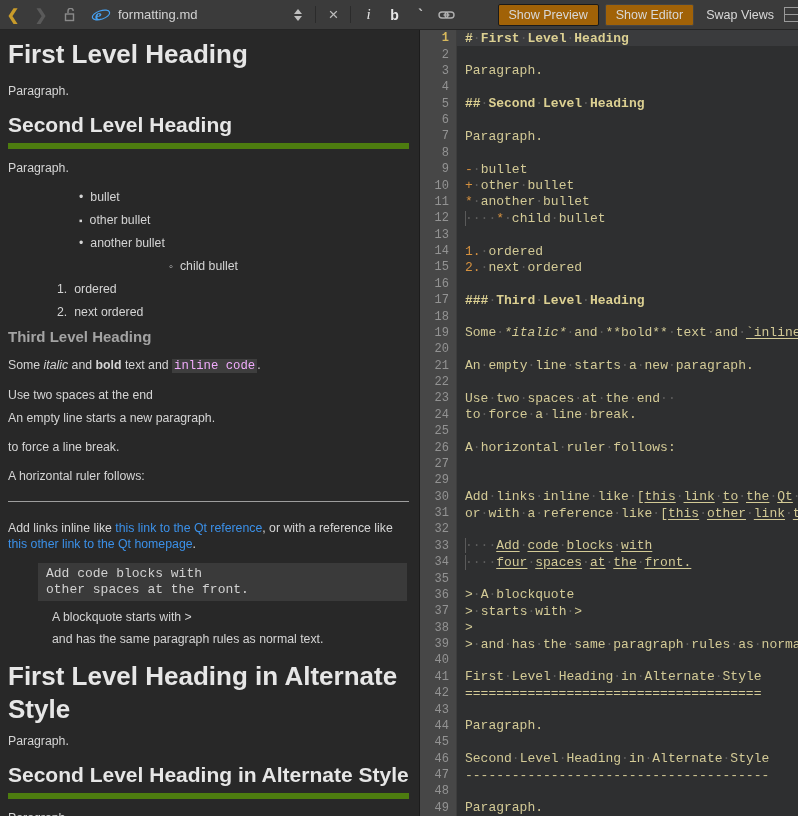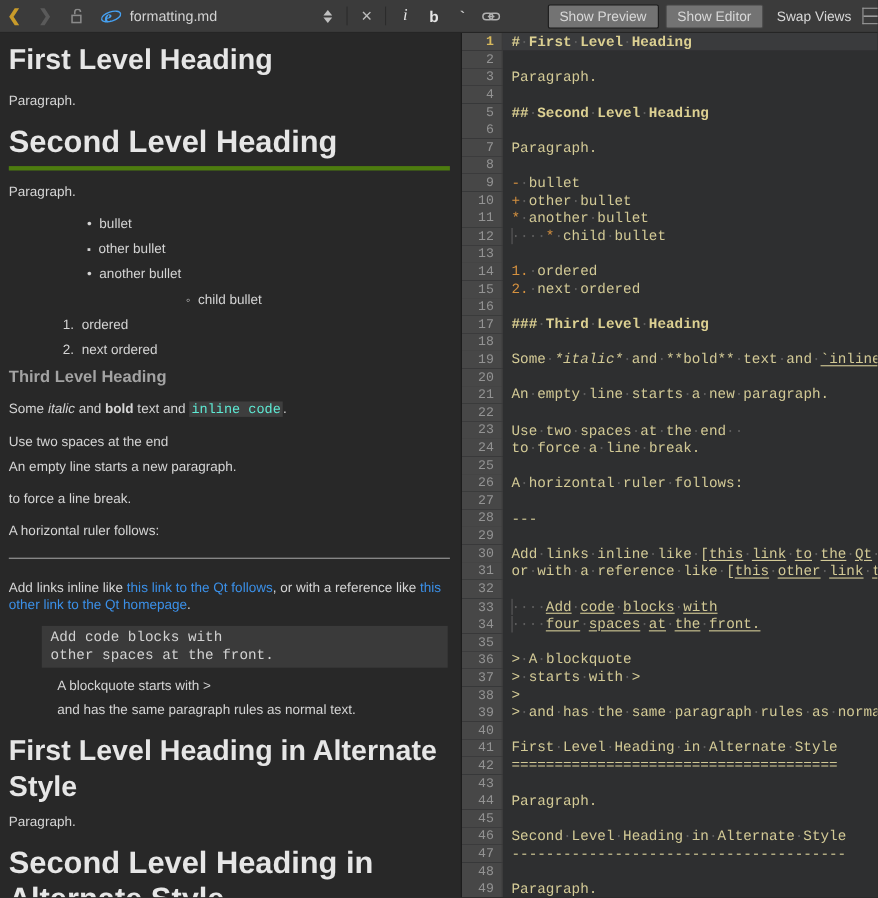--- a/index.html
+++ b/index.html
@@ -16,46 +16,46 @@
   .fname{font-size:13px;color:#d2d2d2;margin-left:6px;}
   .tb-sep{width:1px;height:17px;background:#2b2b2b;margin:0 6px;}
   .glyph-i{font-family:"Liberation Serif",serif;font-style:italic;font-size:15px;color:#e6e6e6;}
   .glyph-b{font-weight:bold;font-size:14px;color:#e6e6e6;}
   .glyph-bt{font-weight:bold;font-size:14px;color:#c9c9c9;}
   .glyph-x{font-size:17px;color:#bdbdbd;}
   .updown{display:flex;flex-direction:column;gap:2px;align-items:center;}
   .updown .tri-up{width:0;height:0;border-left:4px solid transparent;border-right:4px solid transparent;border-bottom:5px solid #c0c0c0;}
   .updown .tri-dn{width:0;height:0;border-left:4px solid transparent;border-right:4px solid transparent;border-top:5px solid #c0c0c0;}
   .tb-right{margin-left:auto;display:flex;align-items:center;}
-  .tb-btn{background:#737373;border:1px solid #1a1a1a;border-radius:2px;color:#d8d8d8;
+  .tb-btn{background:#a16207;border:1px solid #1a1a1a;border-radius:2px;color:#d8d8d8;
     font-size:12.5px;padding:3px 10px;margin-left:6px;cursor:default;}
   .tb-btn.active{border-color:#454545;}
   .tb-label{font-size:12.5px;color:#d8d8d8;margin:0 10px 0 12px;}
   .edge-ico{flex:0 0 14px;width:14px;height:15px;border:1px solid #9a9a9a;box-sizing:border-box;
     border-right:none;background:linear-gradient(#9a9a9a 0 1px,transparent 1px) 0 6px/14px 5px no-repeat;}
 
   
   .main{flex:1;display:flex;overflow:hidden;min-height:0;}
 
   
   .preview{flex:0 0 420px;width:420px;box-sizing:border-box;background:#282828;color:#d4d4d4;
     border-right:1px solid #1c1c1c;overflow:hidden;padding:6px 10px 0 8px;}
   .pv-h1{font-size:26px;line-height:33px;font-weight:bold;color:#e6e6e6;margin:2px 0 13px;}
-  .pv-h2{font-size:28px;font-weight:bold;color:#e6e6e6;margin:0 0 12px;padding-bottom:6px;border-bottom:4px solid #4d7c0f;}
+  .pv-h2{font-size:21px;font-weight:bold;color:#e6e6e6;margin:0 0 12px;padding-bottom:6px;border-bottom:6px solid #4d7c0f;}
   .pv-h3{font-size:15px;font-weight:bold;color:#a3a3a3;margin:4px 0 13px;}
   .pv-p{font-size:12.3px;margin:0 0 15px;}
   .pv-p.tight{margin-bottom:9px;}
   .li{font-size:12.3px;margin:0 0 9px;}
   .li .mk{margin-right:7px;}
   .li.l1{padding-left:71px;}
   .li.l1 .mk.sq{font-size:10px;}
   .li.child{padding-left:161px;}
   .li.child .mk{font-size:11px;}
   .li.ord{padding-left:49px;}
-  .codechip{font-family:"Liberation Mono",monospace;font-size:12.3px;background:#3e3e3e;color:#5eead4;padding:0 2px;}
+  .codechip{font-family:"Liberation Mono",monospace;font-size:12.3px;background:#3e3e3e;color:#f0abfc;padding:0 2px;}
   .it{font-style:italic;}
   .bd{font-weight:bold;}
   .pv-hr{border:none;border-top:1px solid #9e9e9e;margin:18px 0 18px;}
   .linkline{font-size:12.3px;line-height:16px;margin:0 0 11px;}
   .pv-a{color:#3b90e8;cursor:pointer;}
   .codeblock{margin:0 2px 9px 30px;background:#3a3a3a;color:#d2d2d2;
     font-family:"Liberation Mono",monospace;font-size:13px;line-height:16px;padding:3px 8px;}
   .quote{margin:0 0 14px 44px;font-size:12.3px;}
   .quote div{margin-bottom:8px;}
 
@@ -154,21 +154,21 @@
       <div class="li ord"><span class="mk">1.</span><span>ordered</span></div>
       <div class="li ord"><span class="mk">2.</span><span>next ordered</span></div>
 
       <div class="pv-h3">Third Level Heading</div>
       <div class="pv-p"><span>Some </span><span class="it">italic</span><span> and </span><span class="bd">bold</span><span> text and </span><span class="codechip">inline code</span><span>.</span></div>
       <div class="pv-p tight">Use two spaces at the end</div>
       <div class="pv-p">An empty line starts a new paragraph.</div>
       <div class="pv-p">to force a line break.</div>
       <div class="pv-p">A horizontal ruler follows:</div>
       <hr class="pv-hr">
-      <div class="linkline"><span>Add links inline like </span><span class="pv-a">this link to the Qt follows</span><span>, or with a reference like </span><span class="pv-a">this other link to the Qt homepage</span><span>.</span></div>
+      <div class="linkline"><span>Add links inline like </span><span class="pv-a">this link to the Qt reference</span><span>, or with a reference like </span><span class="pv-a">this other link to the Qt homepage</span><span>.</span></div>
       <div class="codeblock">
         <div>Add code blocks with</div>
         <div>other spaces at the front.</div>
       </div>
       <div class="quote">
         <div>A blockquote starts with &gt;</div>
         <div>and has the same paragraph rules as normal text.</div>
       </div>
       <div class="pv-h1" style="margin-bottom:8px;">First Level Heading in Alternate Style</div>
       <div class="pv-p">Paragraph.</div>
@@ -279,24 +279,20 @@
         </div>
         <div class="ed-line">
           <div class="ln">26</div>
           <div class="code"><span class="seg-t">A</span><span class="ws">·</span><span class="seg-t">horizontal</span><span class="ws">·</span><span class="seg-t">ruler</span><span class="ws">·</span><span class="seg-t">follows:</span></div>
         </div>
         <div class="ed-line">
           <div class="ln">27</div>
           <div class="code"></div>
         </div>
         <div class="ed-line">
-          <div class="ln">28</div>
-          <div class="code"><span class="seg-t">---</span></div>
-        </div>
-        <div class="ed-line">
           <div class="ln">29</div>
           <div class="code"></div>
         </div>
         <div class="ed-line">
           <div class="ln">30</div>
           <div class="code"><span class="seg-t">Add</span><span class="ws">·</span><span class="seg-t">links</span><span class="ws">·</span><span class="seg-t">inline</span><span class="ws">·</span><span class="seg-t">like</span><span class="ws">·</span><span class="seg-t">[</span><span class="seg-u">this</span><span class="ws">·</span><span class="seg-u">link</span><span class="ws">·</span><span class="seg-u">to</span><span class="ws">·</span><span class="seg-u">the</span><span class="ws">·</span><span class="seg-u">Qt</span><span class="ws">·</span></div>
         </div>
         <div class="ed-line">
           <div class="ln">31</div>
           <div class="code"><span class="seg-t">or</span><span class="ws">·</span><span class="seg-t">with</span><span class="ws">·</span><span class="seg-t">a</span><span class="ws">·</span><span class="seg-t">reference</span><span class="ws">·</span><span class="seg-t">like</span><span class="ws">·</span><span class="seg-t">[</span><span class="seg-u">this</span><span class="ws">·</span><span class="seg-u">other</span><span class="ws">·</span><span class="seg-u">link</span><span class="ws">·</span><span class="seg-u">to</span></div>

